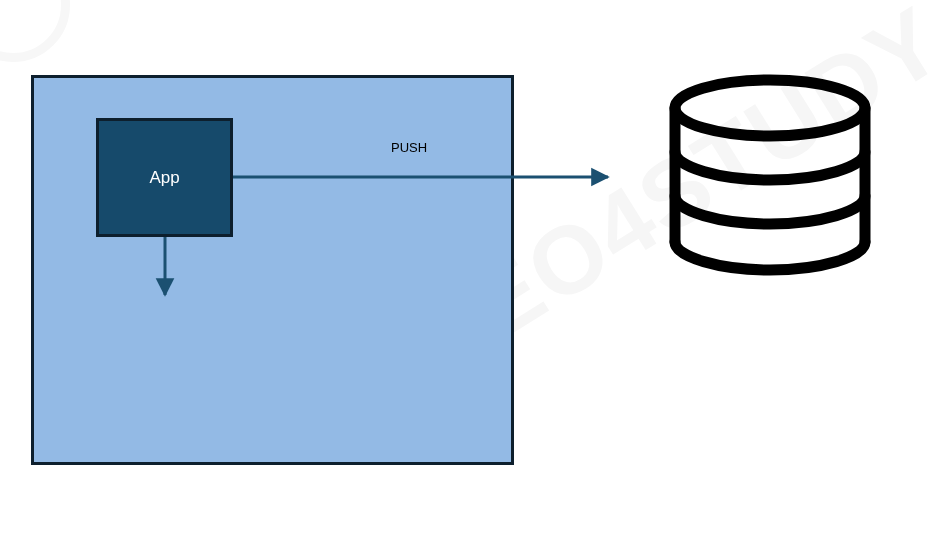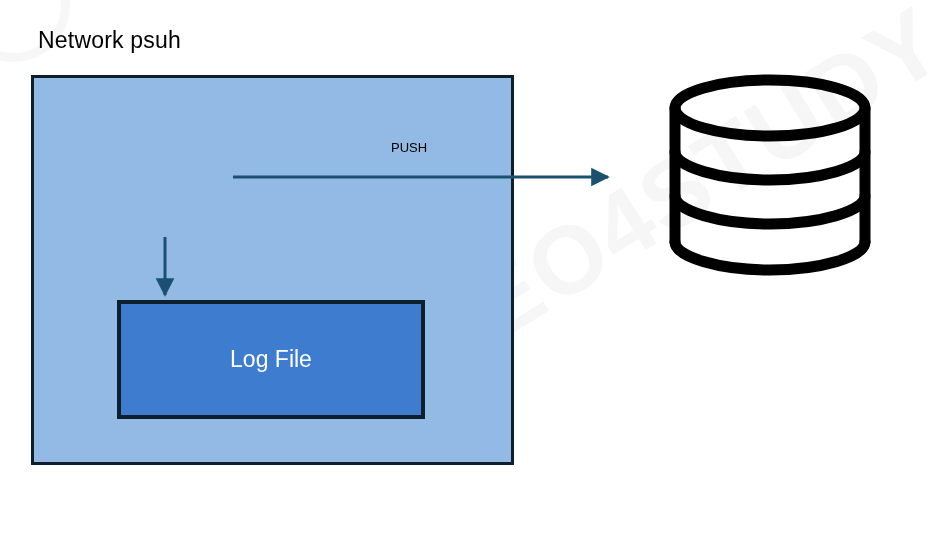--- a/index.html
+++ b/index.html
@@ -136,28 +136,27 @@
   }
 </style>
 </head>
 <body>
 
 <div id="canvas">
 
   <div class="watermark-corner"></div>
   <div class="watermark-main">LEO4STUDY</div>
 
-  <div class="diagram-title">Network psuh</div>
 
   <div class="network-box"></div>
 
+  <div class="app-box">
+    <span class="box-label">App</span>
+  </div>
 
-  <div class="logfile-box">
-    <span class="box-label">Log File</span>
-  </div>
 
   <svg class="arrow-svg" viewBox="0 0 940 540">
     <defs>
       <marker id="ah-right" markerWidth="7" markerHeight="7" refX="5.6" refY="3.5" orient="auto" markerUnits="strokeWidth">
         <path d="M0,0.4 L6.2,3.5 L0,6.6 z" fill="#1b5071"></path>
       </marker>
       <marker id="ah-down" markerWidth="7" markerHeight="7" refX="5.6" refY="3.5" orient="auto" markerUnits="strokeWidth">
         <path d="M0,0.4 L6.2,3.5 L0,6.6 z" fill="#1b5071"></path>
       </marker>
     </defs>

